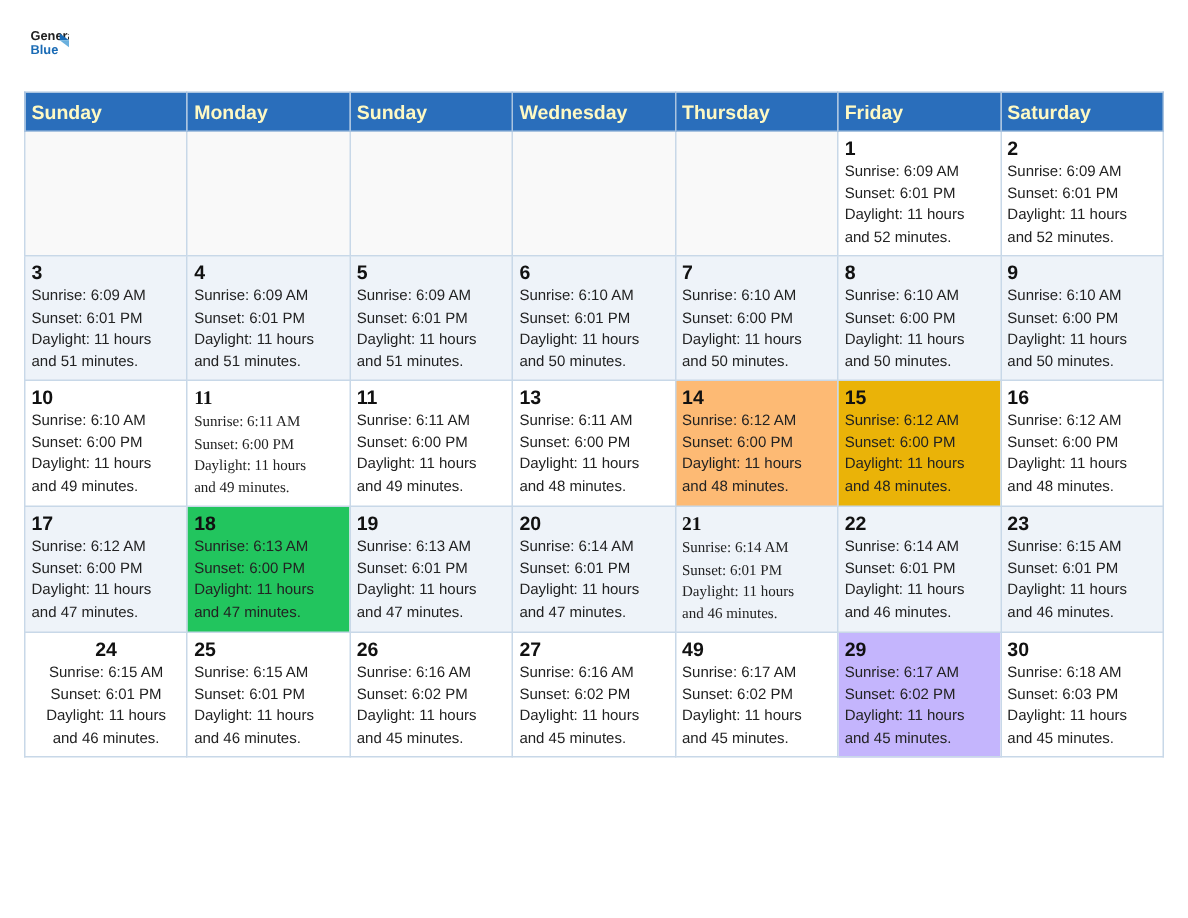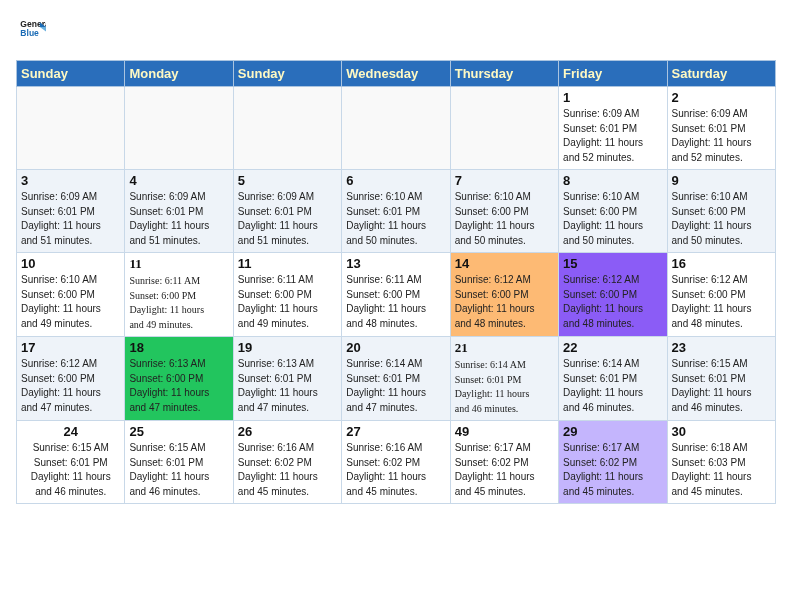--- a/index.html
+++ b/index.html
@@ -226,21 +226,21 @@
 Daylight: 11 hours
 and 48 minutes.</div>
           </td>
           <td style="background: #fdba74;">
             <span class="day-num">14</span>
             <div class="day-info" style="white-space: pre-line;">Sunrise: 6:12 AM
 Sunset: 6:00 PM
 Daylight: 11 hours
 and 48 minutes.</div>
           </td>
-          <td style="background: #8b5cf6;">
+          <td style="background: #eab308;">
             <span class="day-num">15</span>
             <div class="day-info" style="white-space: pre-line;">Sunrise: 6:12 AM
 Sunset: 6:00 PM
 Daylight: 11 hours
 and 48 minutes.</div>
           </td>
           <td style="background: rgb(255, 255, 255);">
             <span class="day-num">16</span>
             <div class="day-info" style="white-space: pre-line;">Sunrise: 6:12 AM
 Sunset: 6:00 PM

